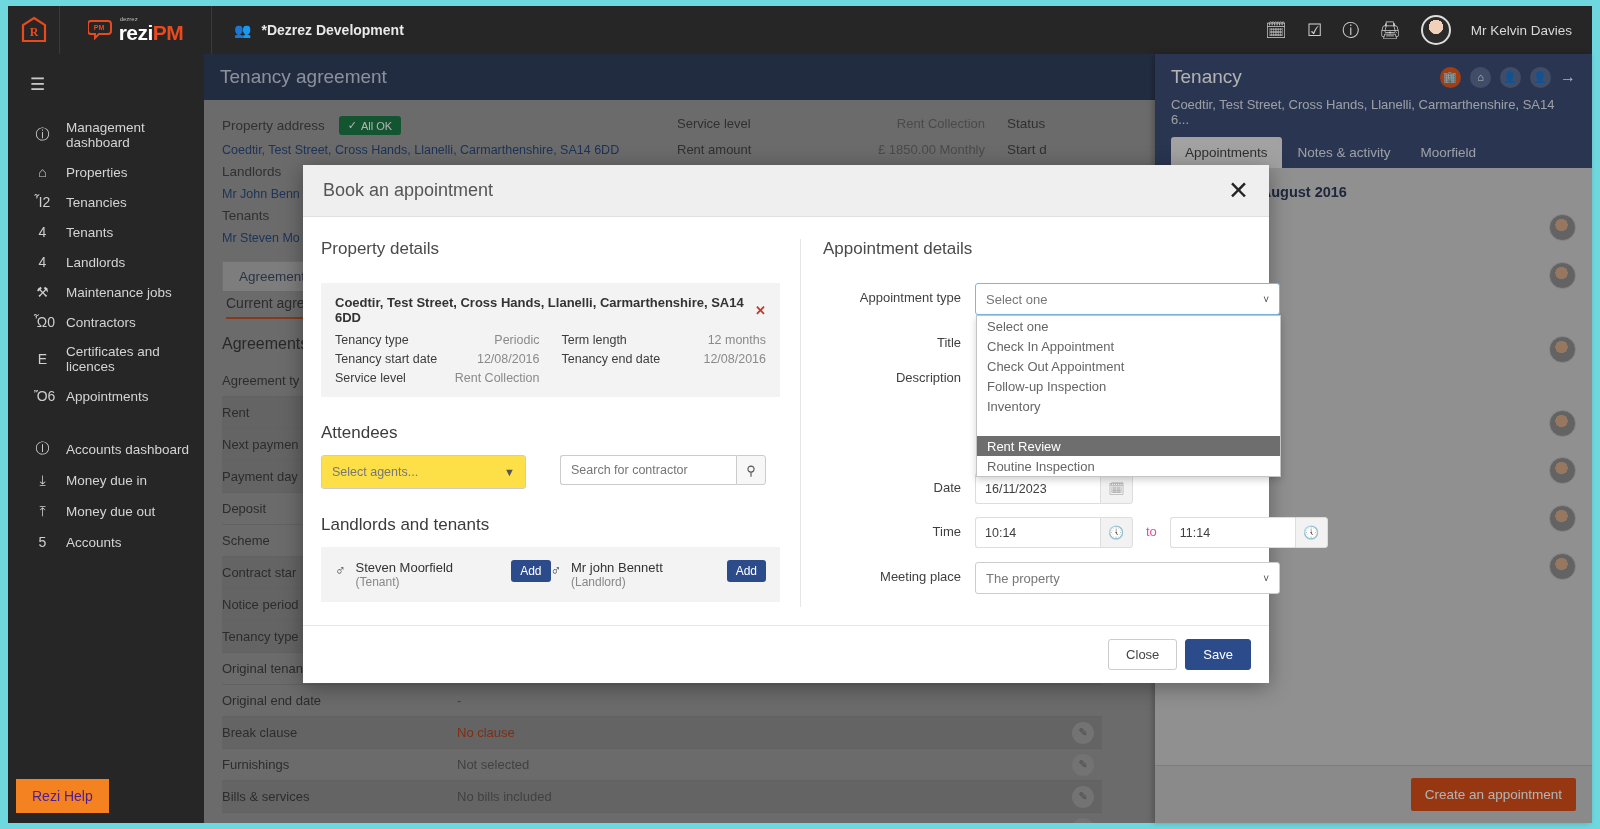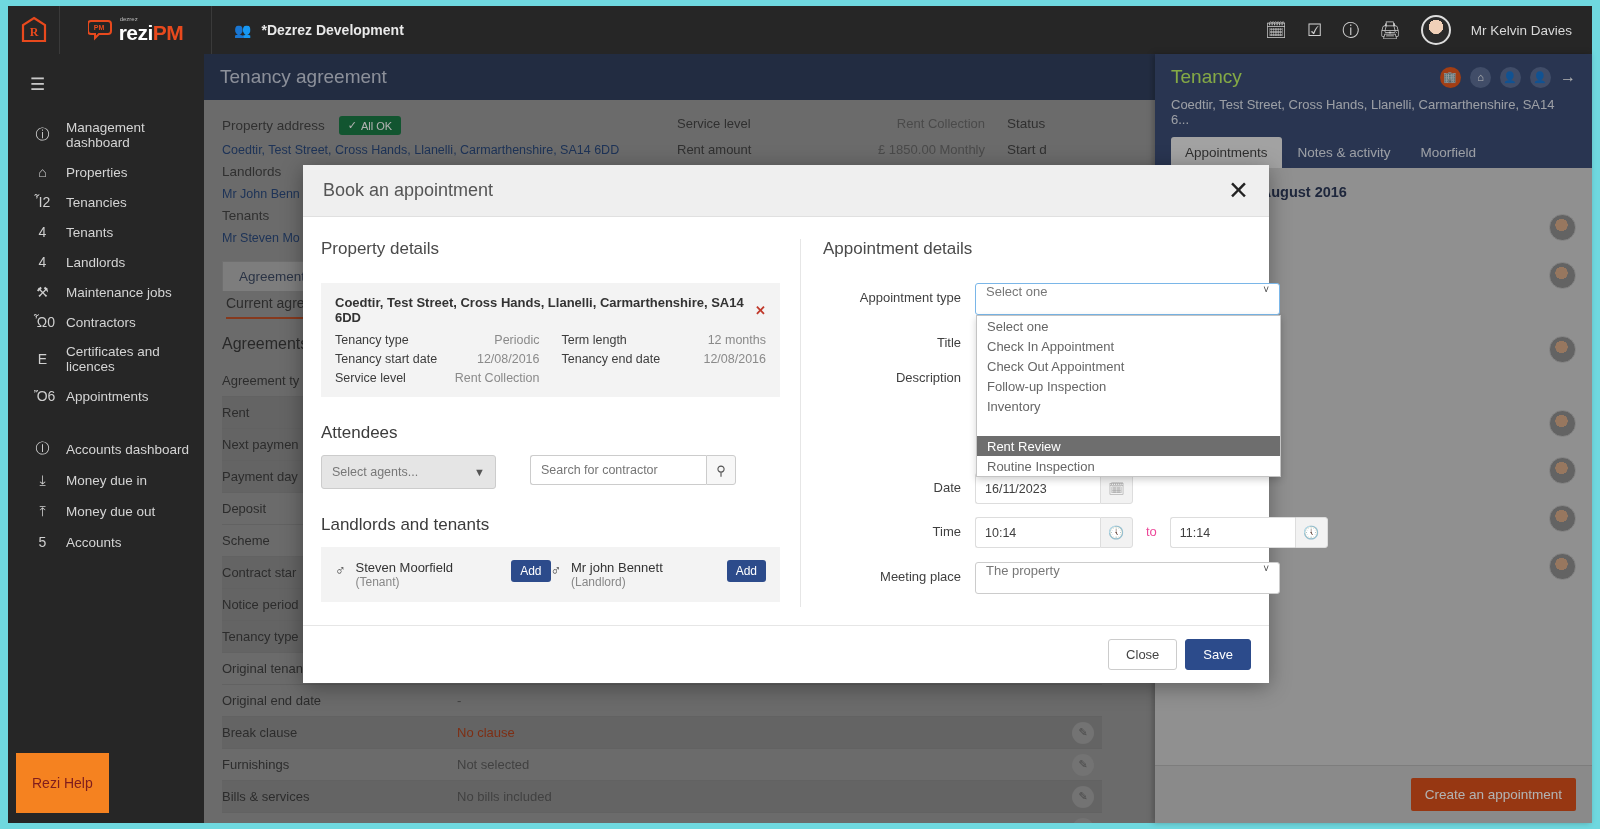--- a/index.html
+++ b/index.html
@@ -53,21 +53,21 @@
   }
   .hamburger { padding: 20px 0 18px 22px; color: #c8c8c8; font-size: 17px; cursor:pointer;}
   .nav-item {
     display: flex; align-items: center; gap: 15px;
     padding: 7px 0 7px 26px; color: #d4d4d4; font-size: 13.5px; cursor: pointer;
   }
   .nav-ico { width: 17px; text-align: center; font-size: 14px; color: #cfcfcf; flex: 0 0 17px; }
   .nav-gap { height: 22px; }
   .rezi-help {
     position: absolute; left: 8px; bottom: 10px; background: #f58220;
-    color: #7f1d1d; font-size: 14px; padding: 22px 16px; cursor: pointer;
+    color: #4c1d95; font-size: 14px; padding: 9px 16px; cursor: pointer;
   }
 
   
   .main {
     position: absolute; left: 204px; top: 54px; right: 8px; bottom: 6px;
     background: #9a9a9a; overflow: hidden;
   }
   .page-head {
     background: #32405e; height: 46px; display: flex; align-items: center;
     padding-left: 16px; color: #c9cfdd; font-size: 19px;
@@ -110,21 +110,21 @@
     display:flex; align-items:center; justify-content:center; cursor: pointer;
   }
 
   
   .rightpanel {
     position: absolute; right: 8px; top: 54px; width: 437px; bottom: 6px;
     background: #cfcfcf; box-shadow: -2px 0 6px rgba(0,0,0,.25);
   }
   .rp-head { background: #3b4d74; padding: 12px 16px 0 16px; }
   .rp-title-row { display: flex; align-items: center; }
-  .rp-title { color: #bef264; font-size: 19px; }
+  .rp-title { color: #ffffff; font-size: 19px; }
   .rp-icons { margin-left: auto; display: flex; align-items: center; gap: 9px; }
   .rp-circ {
     width: 21px; height: 21px; border-radius: 50%; background: #5d6f96;
     color: #fff; font-size: 11px; display: flex; align-items: center; justify-content: center;
     cursor: pointer;
   }
   .rp-circ.orange { background: #e8591d; }
   .rp-arrow { color: #fff; font-size: 16px; cursor: pointer; }
   .rp-sub { color: #dfe3ec; font-size: 13px; margin-top: 9px; }
   .rp-tabs { display: flex; gap: 2px; margin-top: 10px; }
@@ -173,23 +173,23 @@
     margin-bottom: 8px;
   }
   .prop-x { margin-left: auto; color: #c0392b; font-weight: bold; font-size: 13px; cursor: pointer; }
   .prop-grid { display: grid; grid-template-columns: 1fr 1fr; column-gap: 22px; row-gap: 5px; }
   .pk { display: flex; justify-content: space-between; font-size: 12.5px; }
   .pk .k { color: #3c3c3c; }
   .pk .v { color: #8a8a8a; }
   .sub-h { font-size: 17px; color: #3c3c3c; margin: 26px 0 12px 0; }
   .att-row { display: flex; gap: 34px; }
   .sel-agents {
-    width: 175px; height: 30px; border: 1px solid #ccc; border-radius: 3px;
+    width: 205px; height: 30px; border: 1px solid #ccc; border-radius: 3px;
     display: flex; align-items: center; padding: 16px 10px; font-size: 12.5px; color: #777;
-    background: #e5e5e5; cursor: pointer;
+    background: #fde047; cursor: pointer;
   }
   .sel-agents .chev { margin-left: auto; color: #555; font-size: 11px; }
   .search-wrap { display: flex; }
   .search-inp {
     width: 176px; height: 30px; border: 1px solid #ccc; border-right: none; border-radius: 3px 0 0 3px;
     padding: 0 10px; font-size: 12.5px; color: #777; background: #fff;
     font-family: "Liberation Sans", sans-serif;
   }
   .search-btn {
     width: 30px; height: 30px; border: 1px solid #ccc; border-radius: 0 3px 3px 0;
@@ -204,21 +204,21 @@
     background: #2c4b8b; color: #fff; border: none; font-size: 12px;
     padding: 4px 9px; border-radius: 3px; cursor: pointer; margin-left: auto;
     font-family: "Liberation Sans", sans-serif;
   }
 
   
   .frow { display: flex; align-items: flex-start; margin-bottom: 13px; }
   .flabel { width: 152px; text-align: right; padding-right: 14px; font-size: 13px; color: #3f3f3f; padding-top: 7px;}
   .fselect {
     width: 305px; height: 32px; border: 1px solid #7ab6e8; border-radius: 3px;
-    display: flex; align-items: flex-start; padding: 0 10px; font-size: 13px; color: #777;
+    display: flex; align-items: center; padding: 0 10px; font-size: 13px; color: #777;
     background: #fff; cursor: pointer; position: relative; gap: 23px;
   }
   .fselect .chev { margin-left: auto; color: #444; font-size: 10px; }
   .fselect.plain { border-color: #ccc; }
   .dropdown {
     position: absolute; left: 0; top: 31px; width: 305px; background: #fff;
     border: 1px solid #c4c4c4; box-shadow: 0 3px 7px rgba(0,0,0,.18); z-index: 60;
   }
   .dd-item { padding: 2.5px 10px; font-size: 13px; color: #666; cursor: pointer; }
   .dd-item.sel { background: #6e6e6e; color: #fff; margin-top: 20px; }

